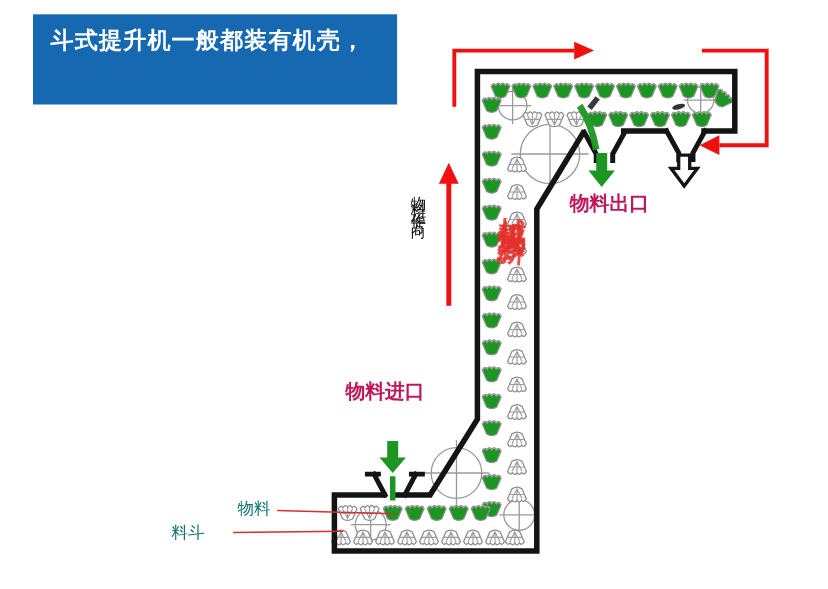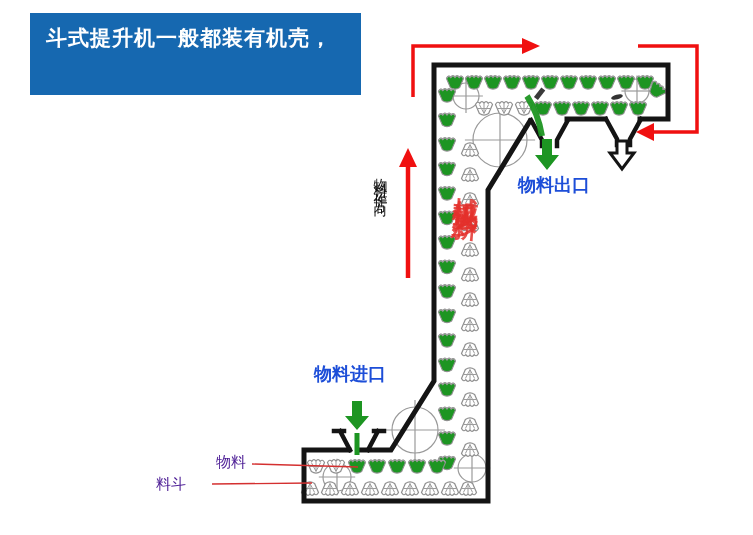--- a/index.html
+++ b/index.html
@@ -10,36 +10,36 @@
   #diagram-svg{position:absolute;left:0;top:0;}
   .overlay{position:absolute;white-space:nowrap;}
   #banner{
     left:14px;top:13px;width:331px;height:82px;
     background:#1668b0;color:#ffffff;
     font-size:21px;font-weight:bold;line-height:33px;
     padding:8px 0 0 16px;box-sizing:border-box;
     letter-spacing:1px;
     margin-left:16px;
   }
-  .red-label{color:#1d4ed8;font-weight:bold;font-size:18px;}
-  .black-label{color:#4c1d95;font-size:15px;}
+  .red-label{color:#be185d;font-weight:bold;font-size:18px;}
+  .black-label{color:#0f766e;font-size:15px;}
   #flow-direction-label{
     left:372px;top:167px;height:125px;
     writing-mode:vertical-rl;text-orientation:upright;
     color:#111;font-size:14px;letter-spacing:5px;
   }
   #watermark{
     left:444px;top:192px;height:160px;
     writing-mode:vertical-rl;text-orientation:upright;
     font-size:26px;font-weight:bold;letter-spacing:-3px;
     color:rgba(228,48,44,0.85);
     transform:rotate(5deg);
   }
   #outlet-label{left:518px;top:173px;}
-  #inlet-label{left:314px;top:362px;}
+  #inlet-label{left:314px;top:344px;}
   #material-label{left:216px;top:453px;}
   #bucket-label{left:156px;top:475px;}
 </style>
 </head>
 <body>
 
 <div id="stage">
 
   <svg id="diagram-svg" width="753" height="535" viewBox="0 0 753 535">
     <defs>

